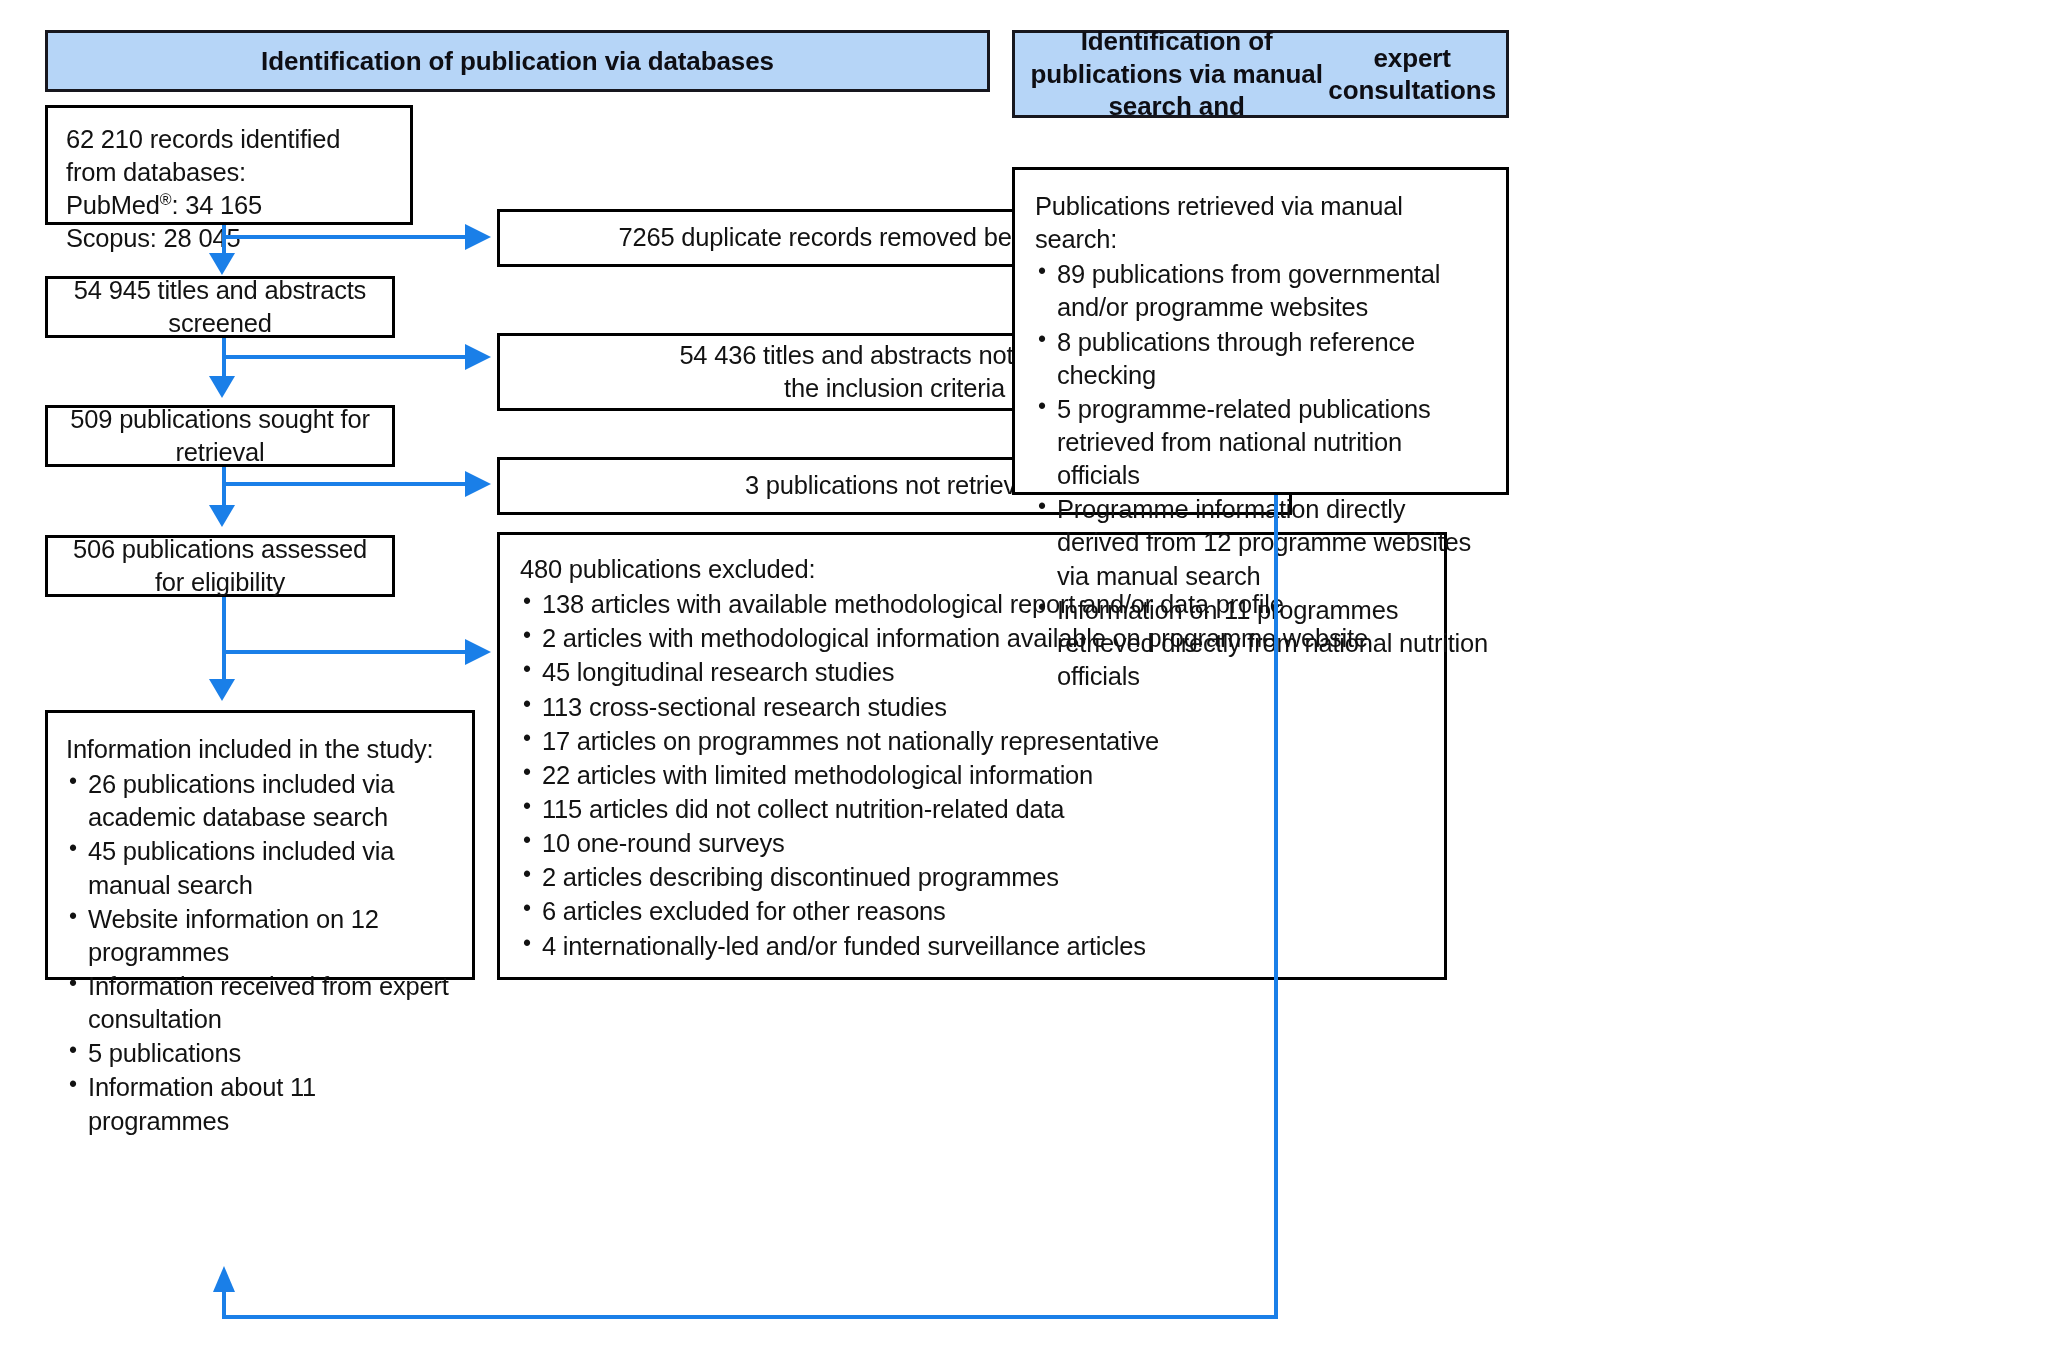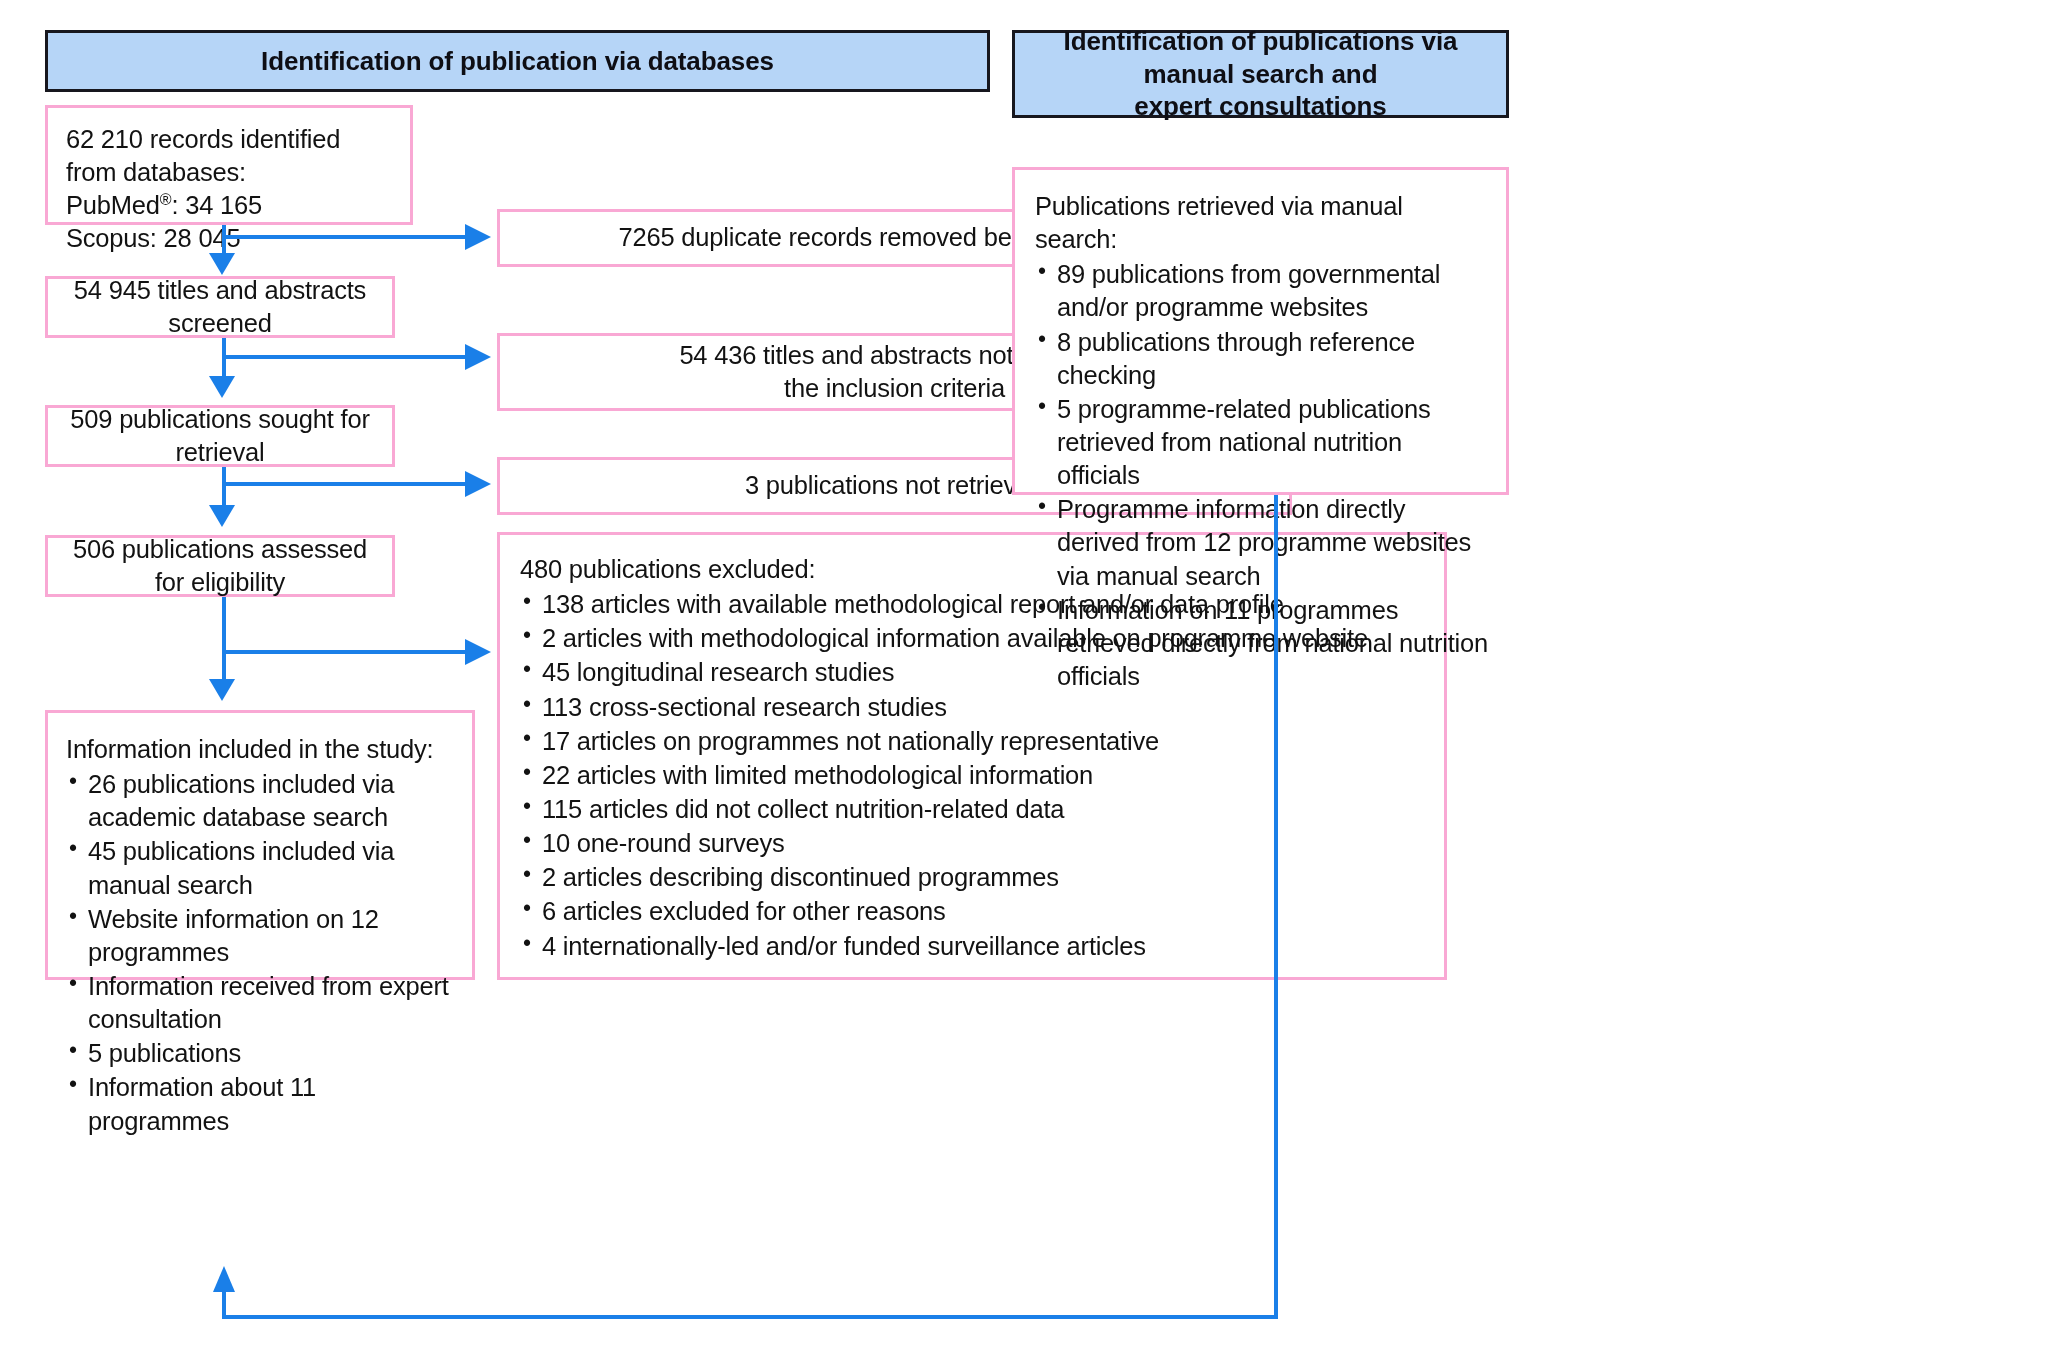--- a/index.html
+++ b/index.html
@@ -11,21 +11,21 @@
   #stage {
     position: relative;
     width: 2048px; height: 1352px;
     overflow: hidden;
   }
 
   
   .box {
     position: absolute;
     background: #ffffff;
-    border: 3px solid #f9a8d4;
+    border: 3px solid #000000;
     color: #121212;
     font-size: 25.5px;
     line-height: 1.30;
     letter-spacing: -0.2px;
     padding: 14px 18px;
   }
   .hdr {
     position: absolute;
     background: #b6d5f7;
     border: 3px solid #17171e;
@@ -87,21 +87,21 @@
 </style>
 </head>
 <body>
 
 <div id="stage">
 
   <div class="hdr" style="left:45px; top:30px; width:945px; height:62px;">
     <span>Identification of publication via databases</span>
   </div>
 
-  <div class="hdr" style="left:1012px; top:30px; width:497px; height:88px; flex-direction:column;">
+  <div class="hdr" style="left:1012px; top:30px; width:497px; height:88px; flex-direction:row;">
     <span>Identification of publications via manual search and</span>
     <span>expert consultations</span>
   </div>
 
   <div class="box" style="left:45px; top:105px; width:368px; height:120px; padding-top:15px;">
     <div>62 210 records identified from databases:</div>
     <div>
       <span>PubMed</span><sup style="font-size:16px">®</sup><span>: 34 165</span>
     </div>
     <div>Scopus: 28 045</div>

